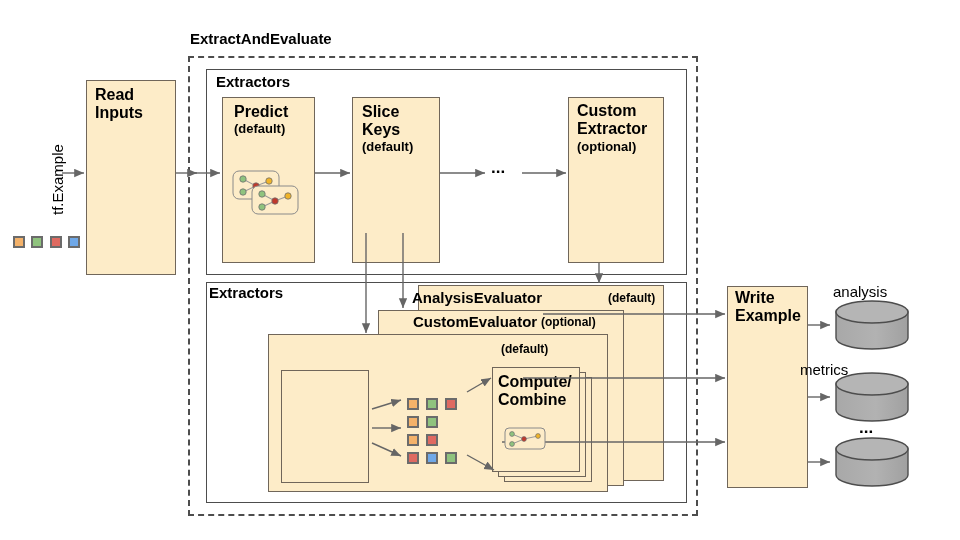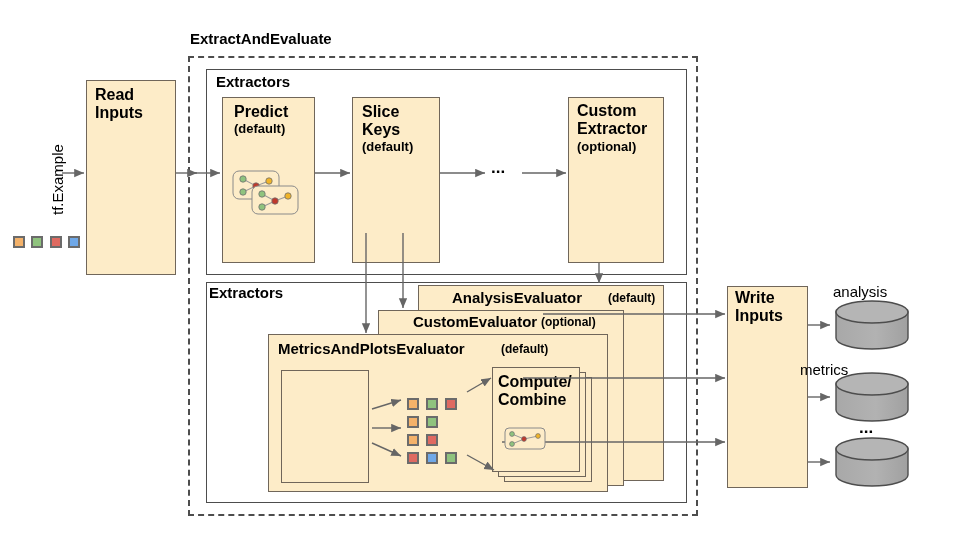--- a/index.html
+++ b/index.html
@@ -94,48 +94,47 @@
 
   <div class="box" style="left:568px; top:97px; width:96px; height:166px;"></div>
   <div class="lbl" style="left:577px; top:102px; font-size:16px;">Custom
 Extractor</div>
   <div class="lbl lbl-sub" style="left:577px; top:140px; font-size:13px;">(optional)</div>
 
   <div class="plainbox" style="left:206px; top:282px; width:481px; height:221px;"></div>
   <div class="lbl" style="left:209px; top:285px; font-size:15px;">Extractors</div>
 
   <div class="box" style="left:418px; top:285px; width:246px; height:196px;"></div>
-  <div class="lbl" style="left:452px; top:290px; font-size:15px;">AnalysisEvaluator</div>
+  <div class="lbl" style="left:412px; top:290px; font-size:15px;">AnalysisEvaluator</div>
   <div class="lbl lbl-sub" style="left:608px; top:292px; font-size:12px;">(default)</div>
 
   <div class="box" style="left:378px; top:310px; width:246px; height:176px;"></div>
   <div class="lbl" style="left:413px; top:314px; font-size:15px;">CustomEvaluator</div>
   <div class="lbl lbl-sub" style="left:541px; top:316px; font-size:12px;">(optional)</div>
 
   <div class="box" style="left:268px; top:334px; width:340px; height:158px;"></div>
-  <div class="lbl" style="left:278px; top:341px; font-size:15px;">MetricsAndPlotsEvaluator</div>
   <div class="lbl lbl-sub" style="left:501px; top:343px; font-size:12px;">(default)</div>
 
   <div class="box" style="left:281px; top:370px; width:88px; height:113px;"></div>
 
   <div class="box" style="left:504px; top:377px; width:88px; height:105px;"></div>
   <div class="box" style="left:498px; top:372px; width:88px; height:105px;"></div>
   <div class="box" style="left:492px; top:367px; width:88px; height:105px;"></div>
   <div class="lbl" style="left:498px; top:373px; font-size:16px;">Compute/
 Combine</div>
 
   <div class="box" style="left:86px; top:80px; width:90px; height:195px;"></div>
   <div class="lbl" style="left:95px; top:86px; font-size:16px;">Read
 Inputs</div>
 
   <div class="vrot lbl" style="left:50px; top:215px; font-size:15px; font-weight:normal;">tf.Example</div>
 
   <div class="box" style="left:727px; top:286px; width:81px; height:202px;"></div>
   <div class="lbl" style="left:735px; top:289px; font-size:16px;">Write
-Inputs</div>
+Example</div>
 
   <div class="txt-plain" style="left:833px; top:284px; font-size:15px;">analysis</div>
   <div class="txt-plain" style="left:800px; top:362px; font-size:15px;">metrics</div>
   <div class="txt-plain lbl" style="left:859px; top:418px; font-size:17px;">...</div>
 
   <div class="sq" style="left:13px;  top:236px; background:#f4b26a;"></div>
   <div class="sq" style="left:31px;  top:236px; background:#8fc37e;"></div>
   <div class="sq" style="left:50px;  top:236px; background:#df6a61;"></div>
   <div class="sq" style="left:68px;  top:236px; background:#6fa8e8;"></div>
 

